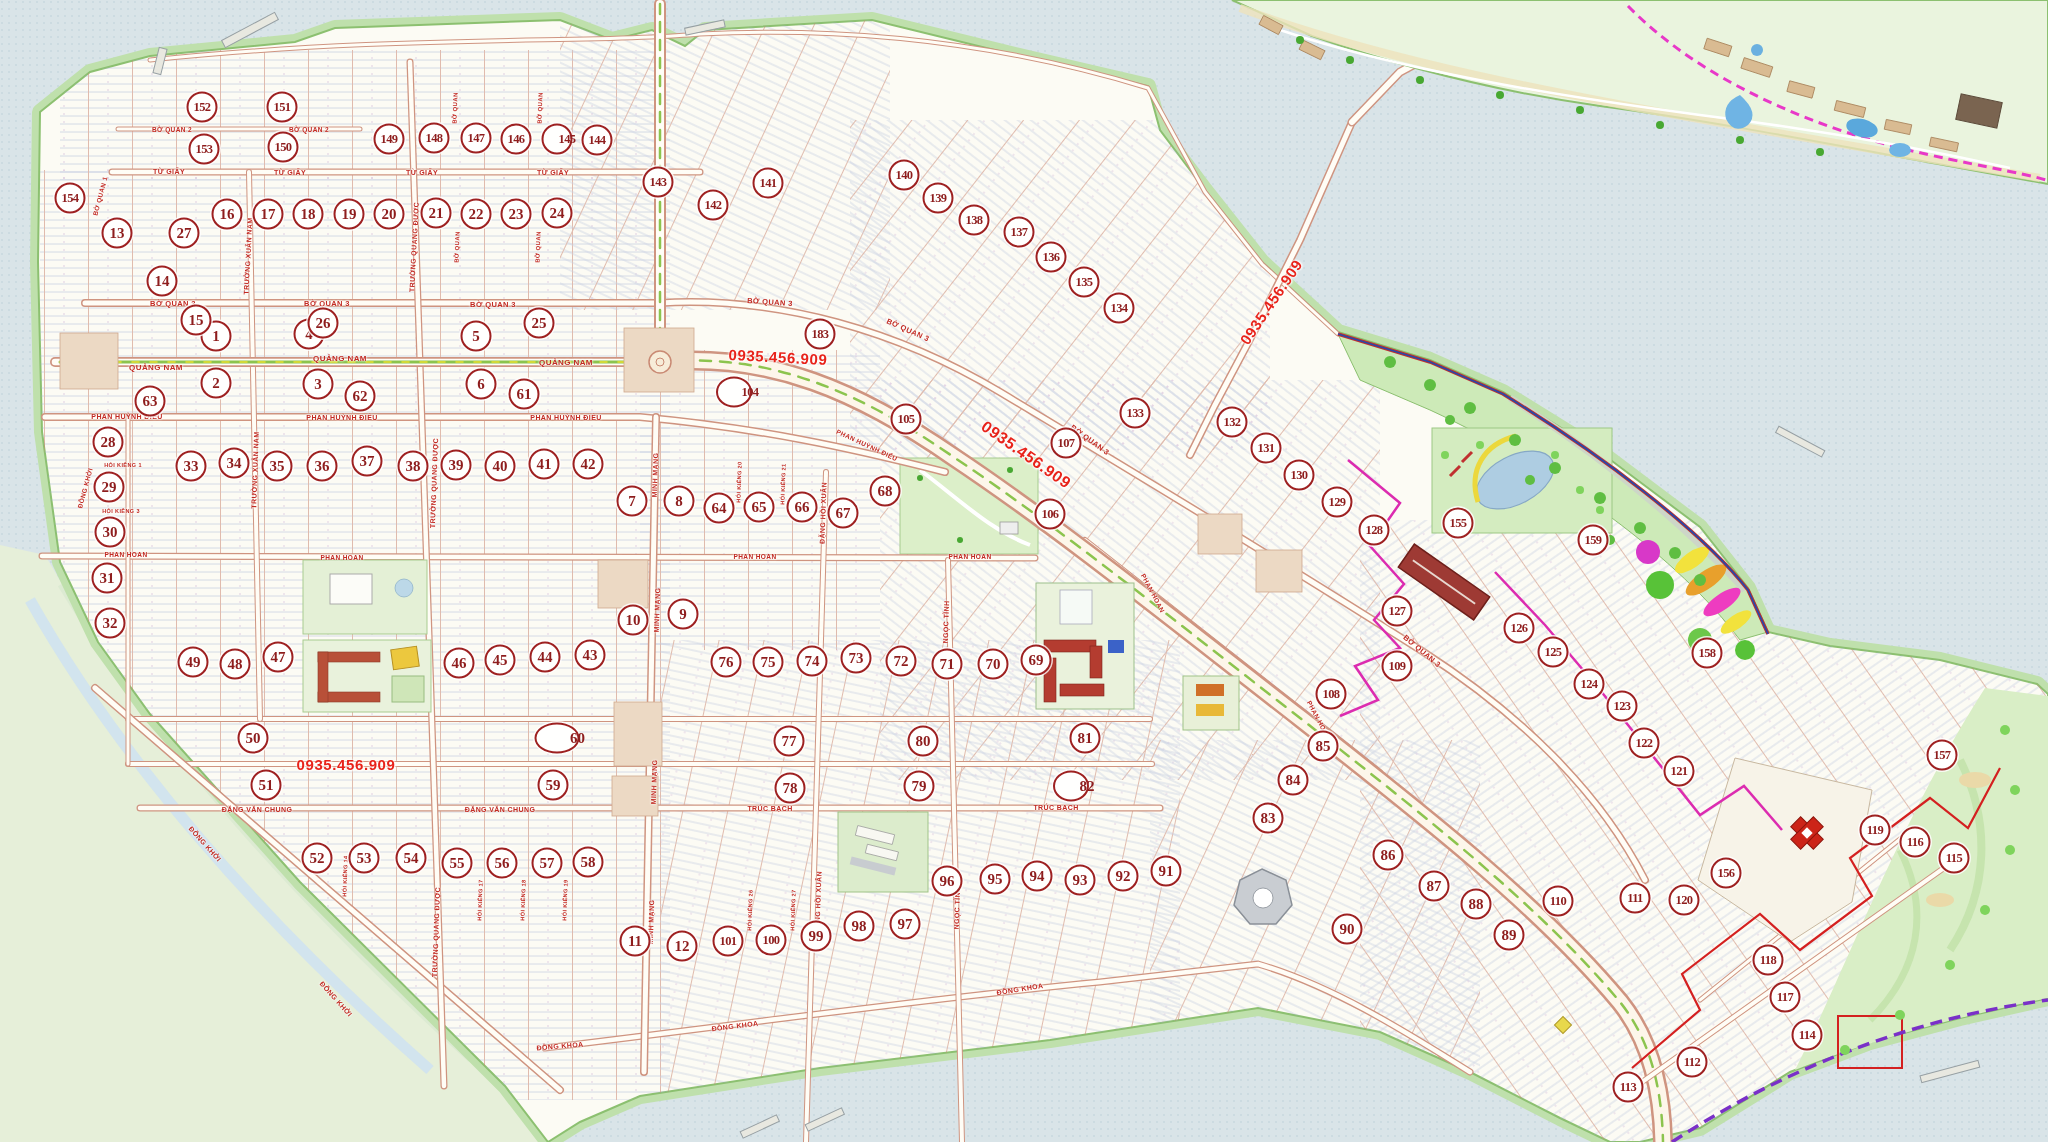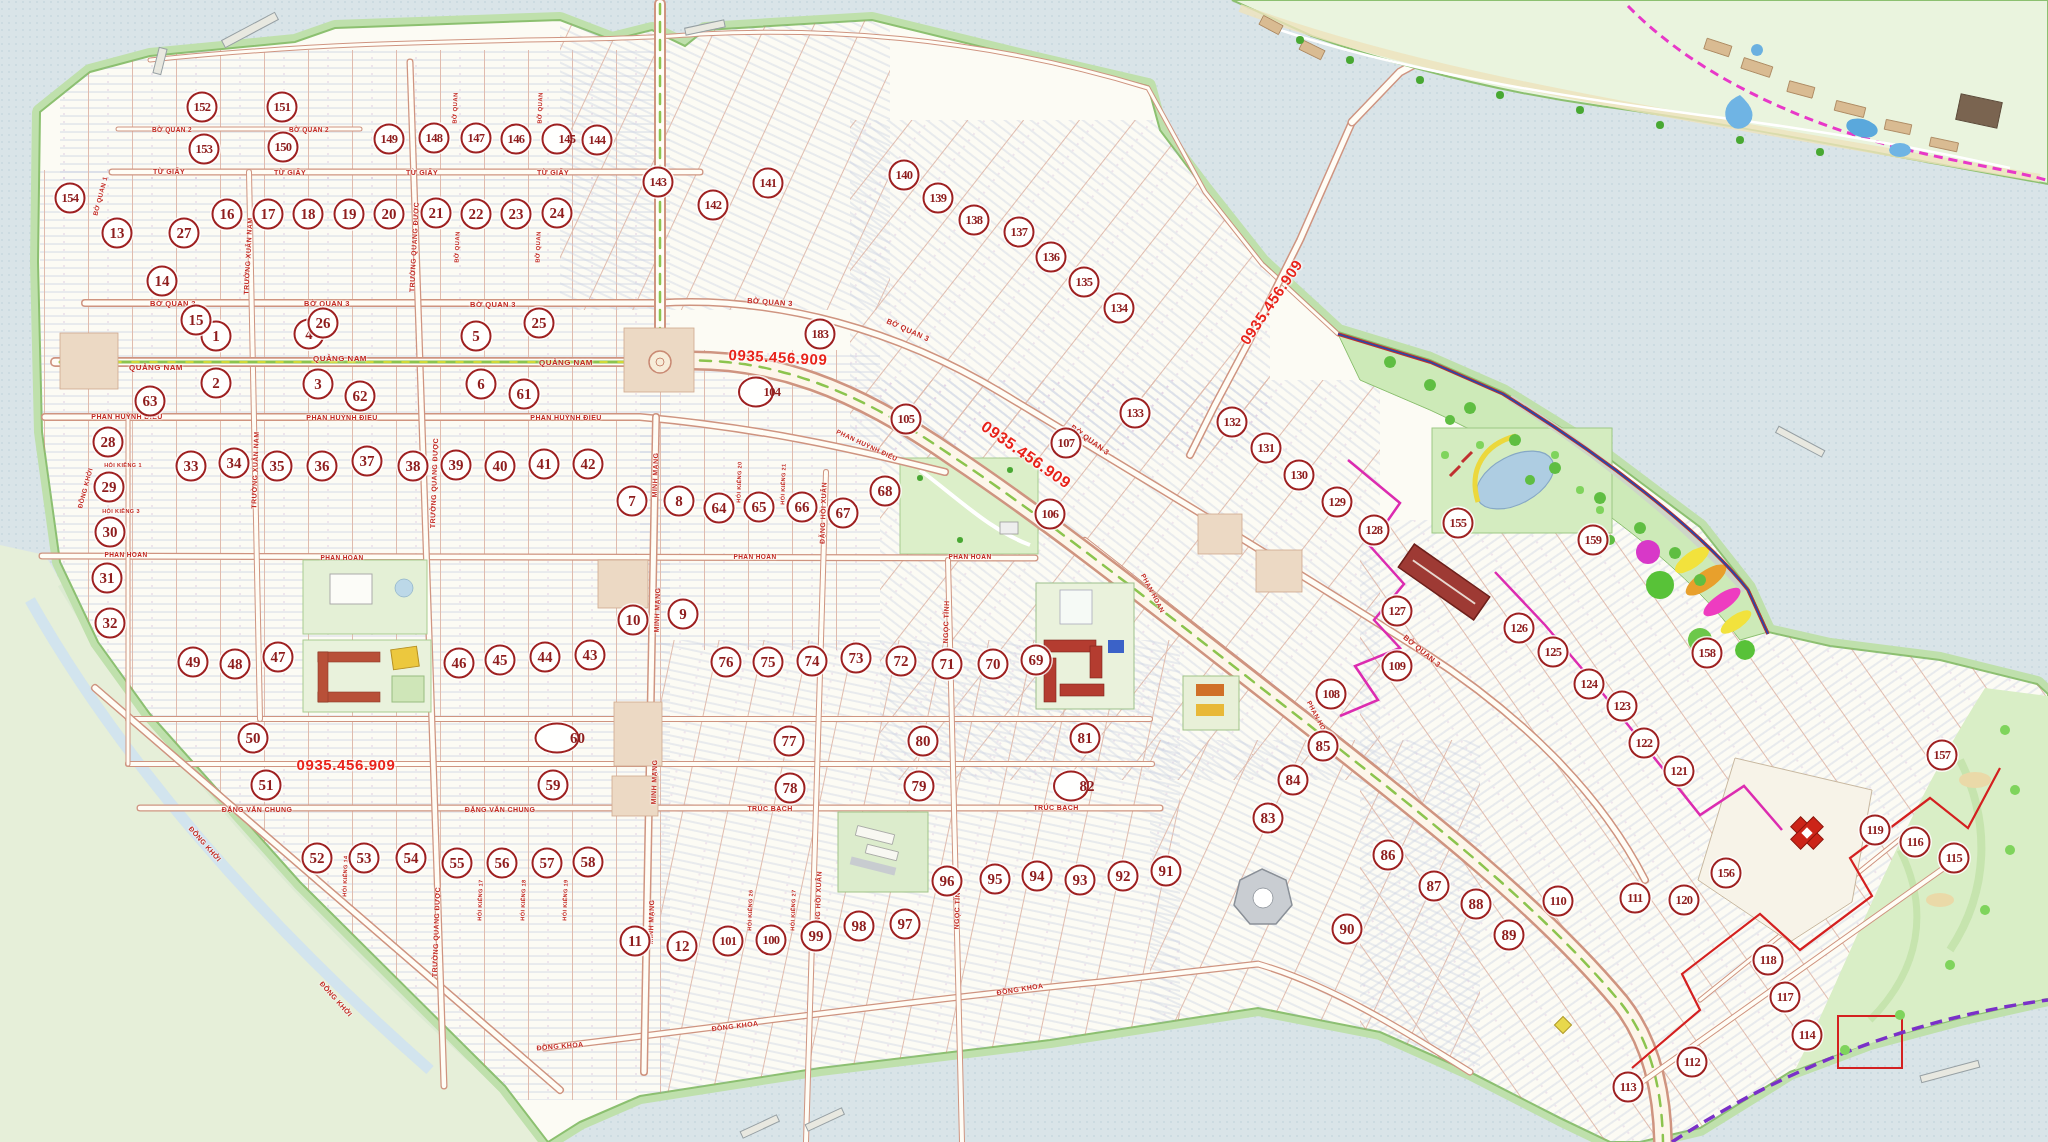--- a/index.html
+++ b/index.html
@@ -481,21 +481,21 @@
       <div class="blk" style="left: 1080px; top: 880px;">93</div>
       <div class="blk" style="left: 1037px; top: 876px;">94</div>
       <div class="blk" style="left: 995px; top: 879px;">95</div>
       <div class="blk" style="left: 947px; top: 881px;">96</div>
       <div class="blk" style="left: 905px; top: 924px;">97</div>
       <div class="blk" style="left: 859px; top: 926px;">98</div>
       <div class="blk" style="left: 816px; top: 936px;">99</div>
       <div class="blk d3" style="left: 771px; top: 940px;">100</div>
       <div class="blk d3" style="left: 728px; top: 941px;">101</div>
       <div class="blk d3" style="left: 820px; top: 334px;">183</div>
-      <div class="blk d3" style="left: 756px; top: 392px; padding-left: 32px;">104</div>
+      <div class="blk d3" style="left: 734px; top: 392px; padding-left: 32px;">104</div>
       <div class="blk d3" style="left: 906px; top: 419px;">105</div>
       <div class="blk d3" style="left: 1050px; top: 514px;">106</div>
       <div class="blk d3" style="left: 1066px; top: 443px;">107</div>
       <div class="blk d3" style="left: 1331px; top: 694px;">108</div>
       <div class="blk d3" style="left: 1397px; top: 666px;">109</div>
       <div class="blk d3" style="left: 1558px; top: 901px;">110</div>
       <div class="blk d3" style="left: 1635px; top: 898px;">111</div>
       <div class="blk d3" style="left: 1692px; top: 1062px;">112</div>
       <div class="blk d3" style="left: 1628px; top: 1087px;">113</div>
       <div class="blk d3" style="left: 1807px; top: 1035px;">114</div>

